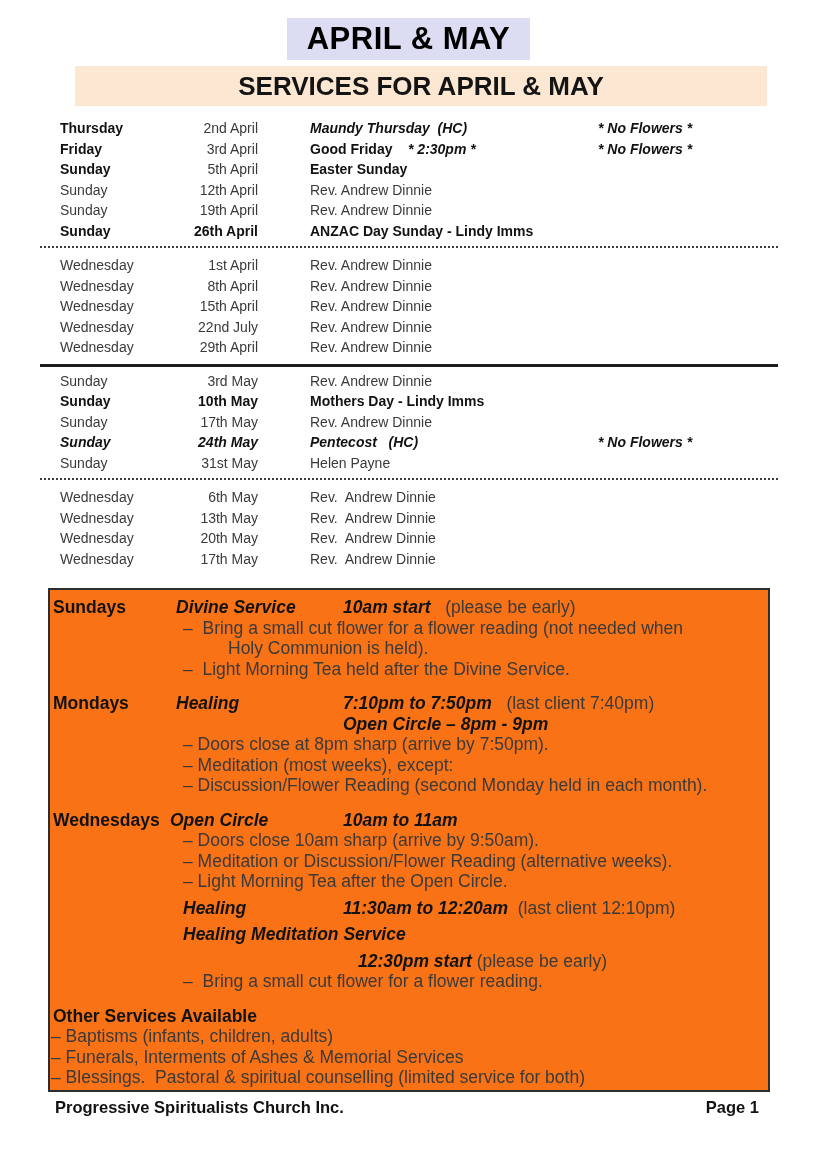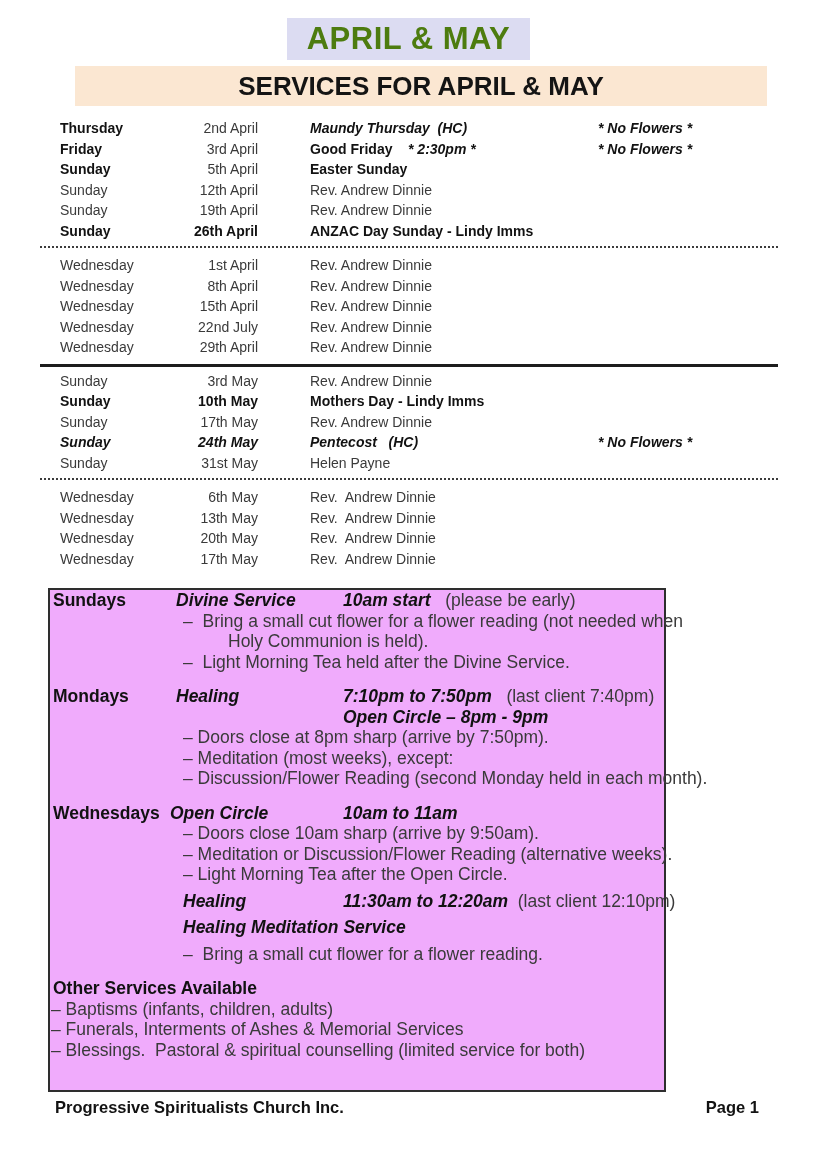--- a/index.html
+++ b/index.html
@@ -2,21 +2,21 @@
 <html><head>
 <meta charset="utf-8">
 <style>
   * { margin:0; padding:0; box-sizing:border-box; }
   html,body { background:#ffffff; }
   body { font-family:"Liberation Sans", sans-serif; }
   .page { position:relative; width:818px; height:1158px; background:#ffffff; overflow:hidden; }
 
   .title-band {
     position:absolute; left:287px; top:18px; width:243px; height:42px;
-    background:#dcdcf2; color:#4d7c0f;
+    background:#dcdcf2; color:#000000;
     font-size:31px; font-weight:bold; text-align:center; line-height:42px;
     letter-spacing:0.5px; white-space:pre;
   }
   .subtitle-band {
     position:absolute; left:75px; top:66px; width:692px; height:40px;
     background:#fbe7d2; color:#141414;
     font-size:26px; font-weight:bold; text-align:center; line-height:40px; white-space:pre;
   }
 
   .schedule { position:absolute; left:0; top:118px; width:818px; }
@@ -29,22 +29,22 @@
 
   .s-r  { font-weight:normal; font-style:normal; color:#3a3a3a; }
   .s-b  { font-weight:bold;   font-style:normal; color:#121212; }
   .s-bi { font-weight:bold;   font-style:italic; color:#121212; }
 
   .sep { height:0; margin-left:40px; margin-right:40px; }
   .sep-dotted { border-top:2px dotted #3c3c3c; margin-top:5px; margin-bottom:7px; }
   .sep-solid  { border-top:3px solid #1d1d1d; margin-top:6px; margin-bottom:4px; }
 
   .info-box {
-    position:absolute; left:48px; top:588px; width:618px; height:504px;
-    border:2px solid #2e2e2e; background:#f0abfc;
+    position:absolute; left:48px; top:588px; width:722px; height:504px;
+    border:2px solid #2e2e2e; padding-top:7px; background:#f97316;
   }
   .bline { position:relative; height:20.5px; font-size:17.5px; line-height:20.5px; }
   .slot { position:absolute; top:0; white-space:pre; }
   .slot-day          { left:3px; }
   .slot-service      { left:126px; }
   .slot-service-wed  { left:120px; }
   .slot-service-sub  { left:133px; }
   .slot-time         { left:293px; }
   .slot-time-sub     { left:308px; }
   .slot-bullet       { left:133px; }
@@ -234,20 +234,23 @@
       <div class="bline">
         <span class="slot slot-service-sub"><span class="s-bi">Healing</span></span>
         <span class="slot slot-time"><span class="s-bi">11:30am to 12:20am</span><span class="s-r">  (last client 12:10pm)</span></span>
       </div>
       <div class="spacer-gap-sm"></div>
       <div class="bline">
         <span class="slot slot-service-sub"><span class="s-bi">Healing Meditation Service</span></span>
       </div>
       <div class="spacer-gap-sm"></div>
       <div class="bline">
+        <span class="slot slot-time-sub"><span class="s-bi">12:30pm start</span><span class="s-r"> (please be early)</span></span>
+      </div>
+      <div class="bline">
         <span class="slot slot-bullet"><span class="s-r">–  Bring a small cut flower for a flower reading.</span></span>
       </div>
       <div class="spacer-gap"></div>
       <div class="bline">
         <span class="slot slot-day"><span class="s-b">Other Services Available</span></span>
       </div>
       <div class="bline">
         <span class="slot slot-bullet-flush"><span class="s-r">– Baptisms (infants, children, adults)</span></span>
       </div>
       <div class="bline">

